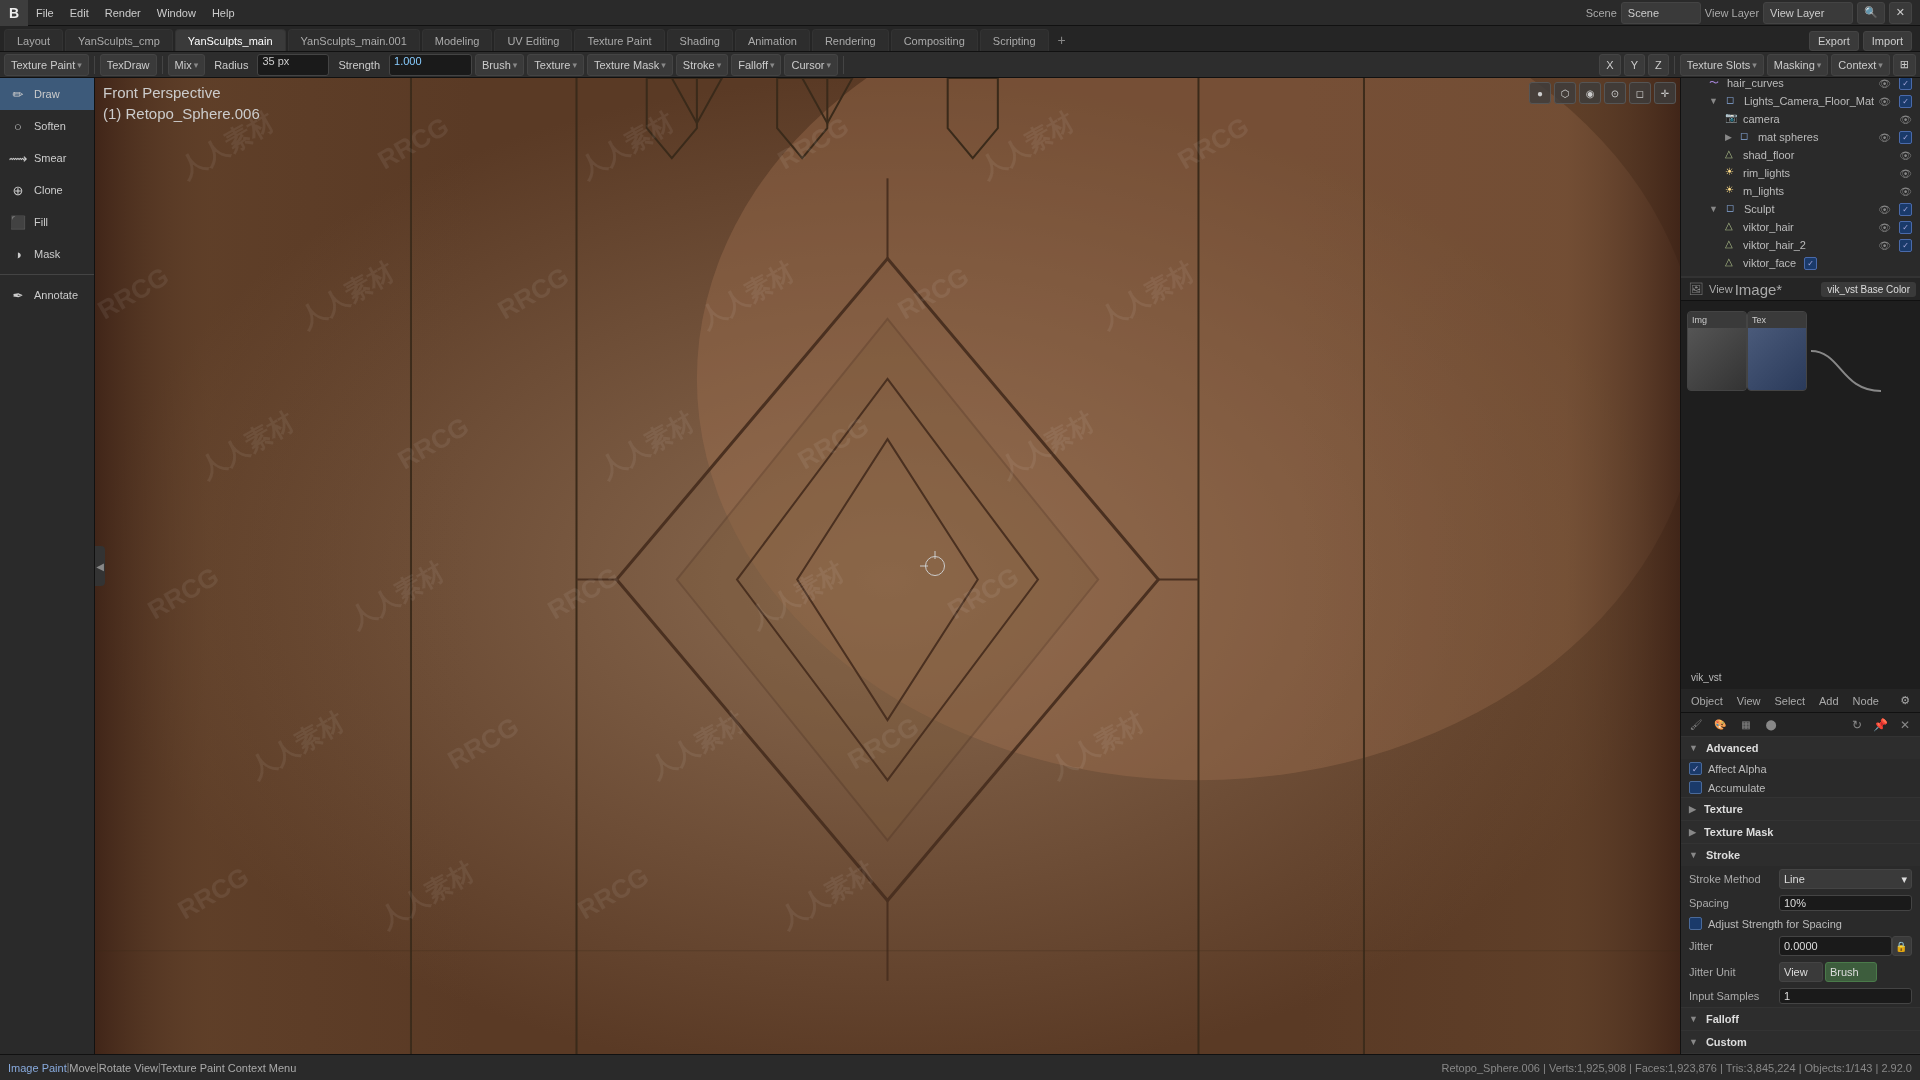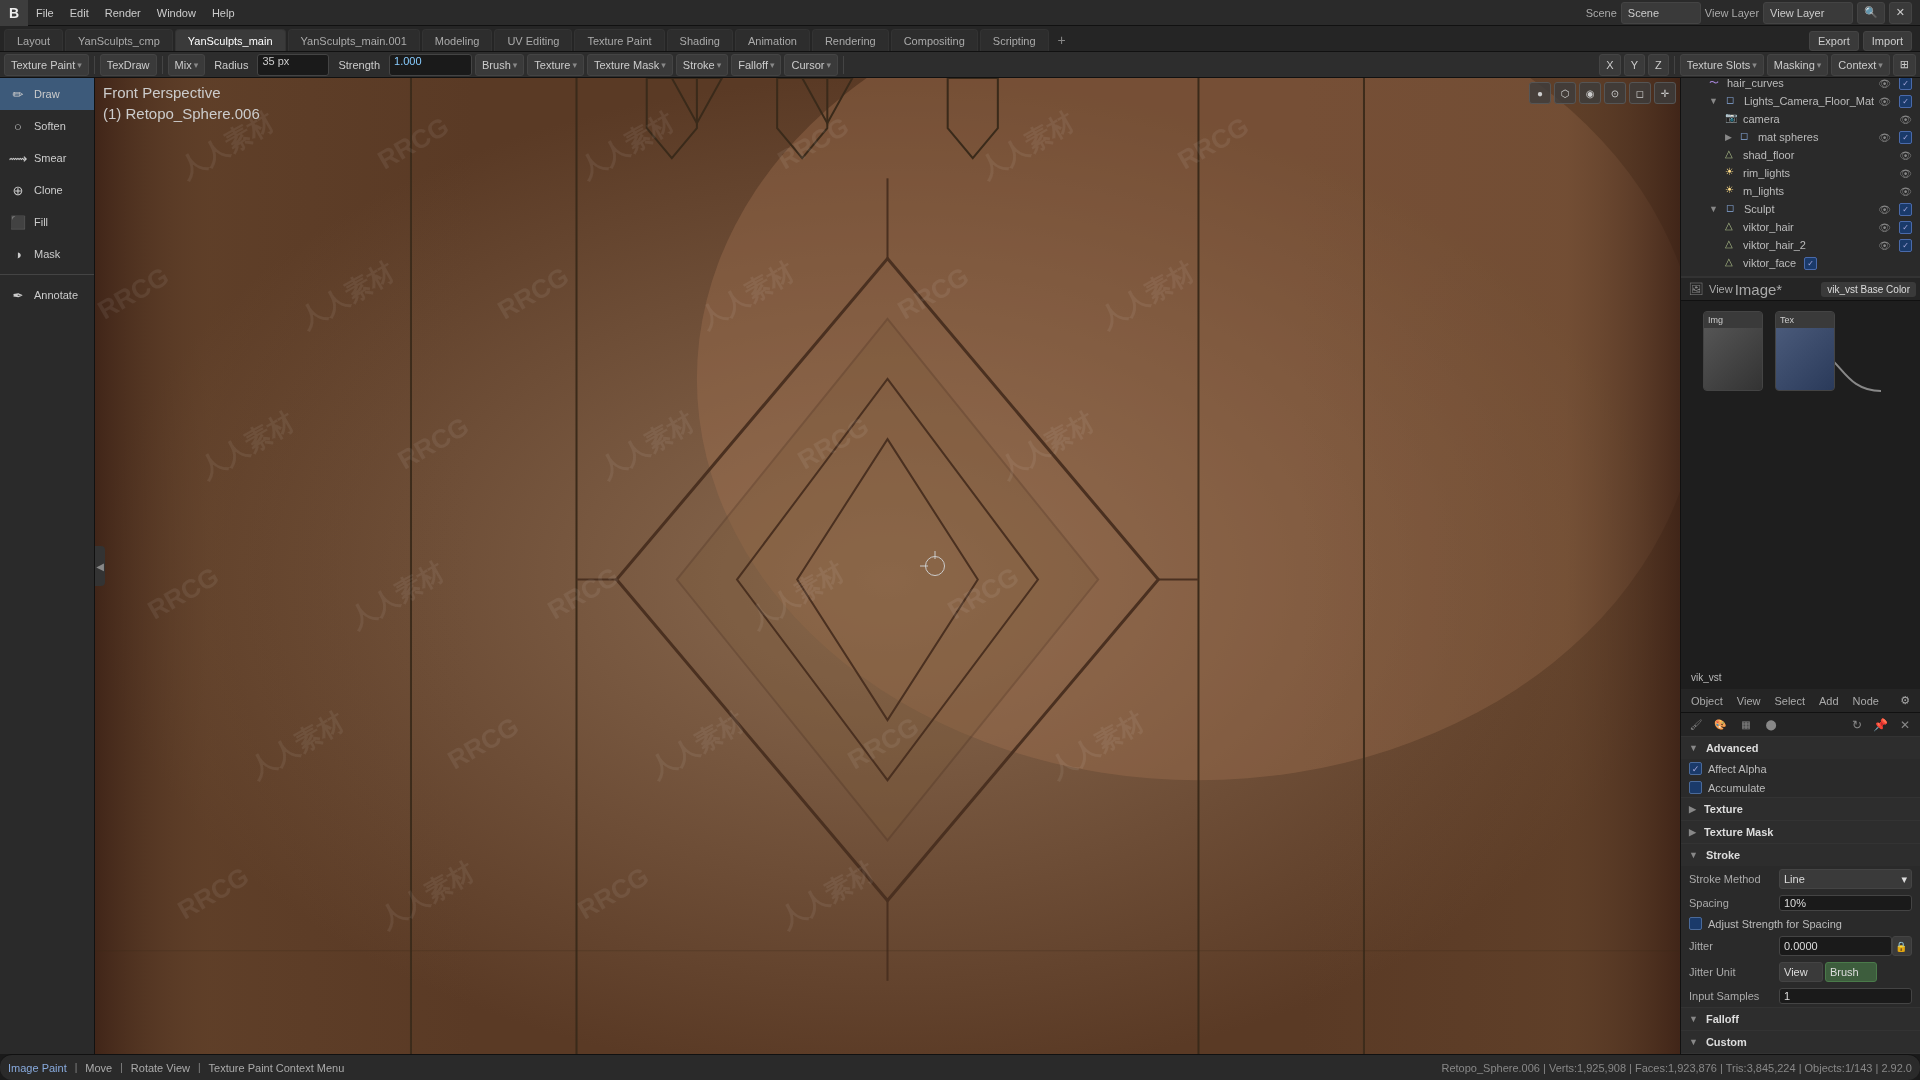--- a/index.html
+++ b/index.html
@@ -451,23 +451,21 @@
     
     #status-bar {
       position: absolute;
       bottom: 0; left: 0; right: 0;
       height: 26px;
       background: #2a2a2a;
       border-top: 1px solid #111;
       display: flex;
       align-items: center;
       padding: 0 8px;
-      gap: 8px;
       z-index: 100;
-      border-radius: 12px;
     }
     .node-card {
       width: 60px; height: 80px;
       background: #333;
       border: 1px solid #444;
       border-radius: 4px;
       overflow: hidden;
       position: relative;
     }
     .node-card-header {
@@ -855,21 +853,21 @@
     <div style="color:#aaa;font-size:11px;">View</div>
     <div style="color:#aaa;font-size:15px;">Image*</div>
     <div style="margin-left:auto;color:#ddd;font-size:10px;background:#3a3a3a;padding:2px 6px;border-radius:3px;">vik_vst Base Color</div>
   </div>
 
   <div class="node-canvas" style="height:150px;">
     <svg class="node-line">
       <path d="M 130 50 C 160 50 160 90 200 90" stroke="#888" stroke-width="2" fill="none"></path>
     </svg>
 
-    <div style="position:absolute;top:10px;left:6px;display:flex;gap:12px;margin-left:16px;">
+    <div style="position:absolute;top:10px;left:6px;display:flex;gap:0;">
       <div class="node-card">
         <div class="node-card-header">Img</div>
         <div class="node-card-body" style="background:linear-gradient(135deg,#555,#333);"></div>
       </div>
       <div class="node-card">
         <div class="node-card-header">Tex</div>
         <div class="node-card-body" style="background:linear-gradient(135deg,#4a5a7a,#2a3a5a);"></div>
       </div>
     </div>
 

